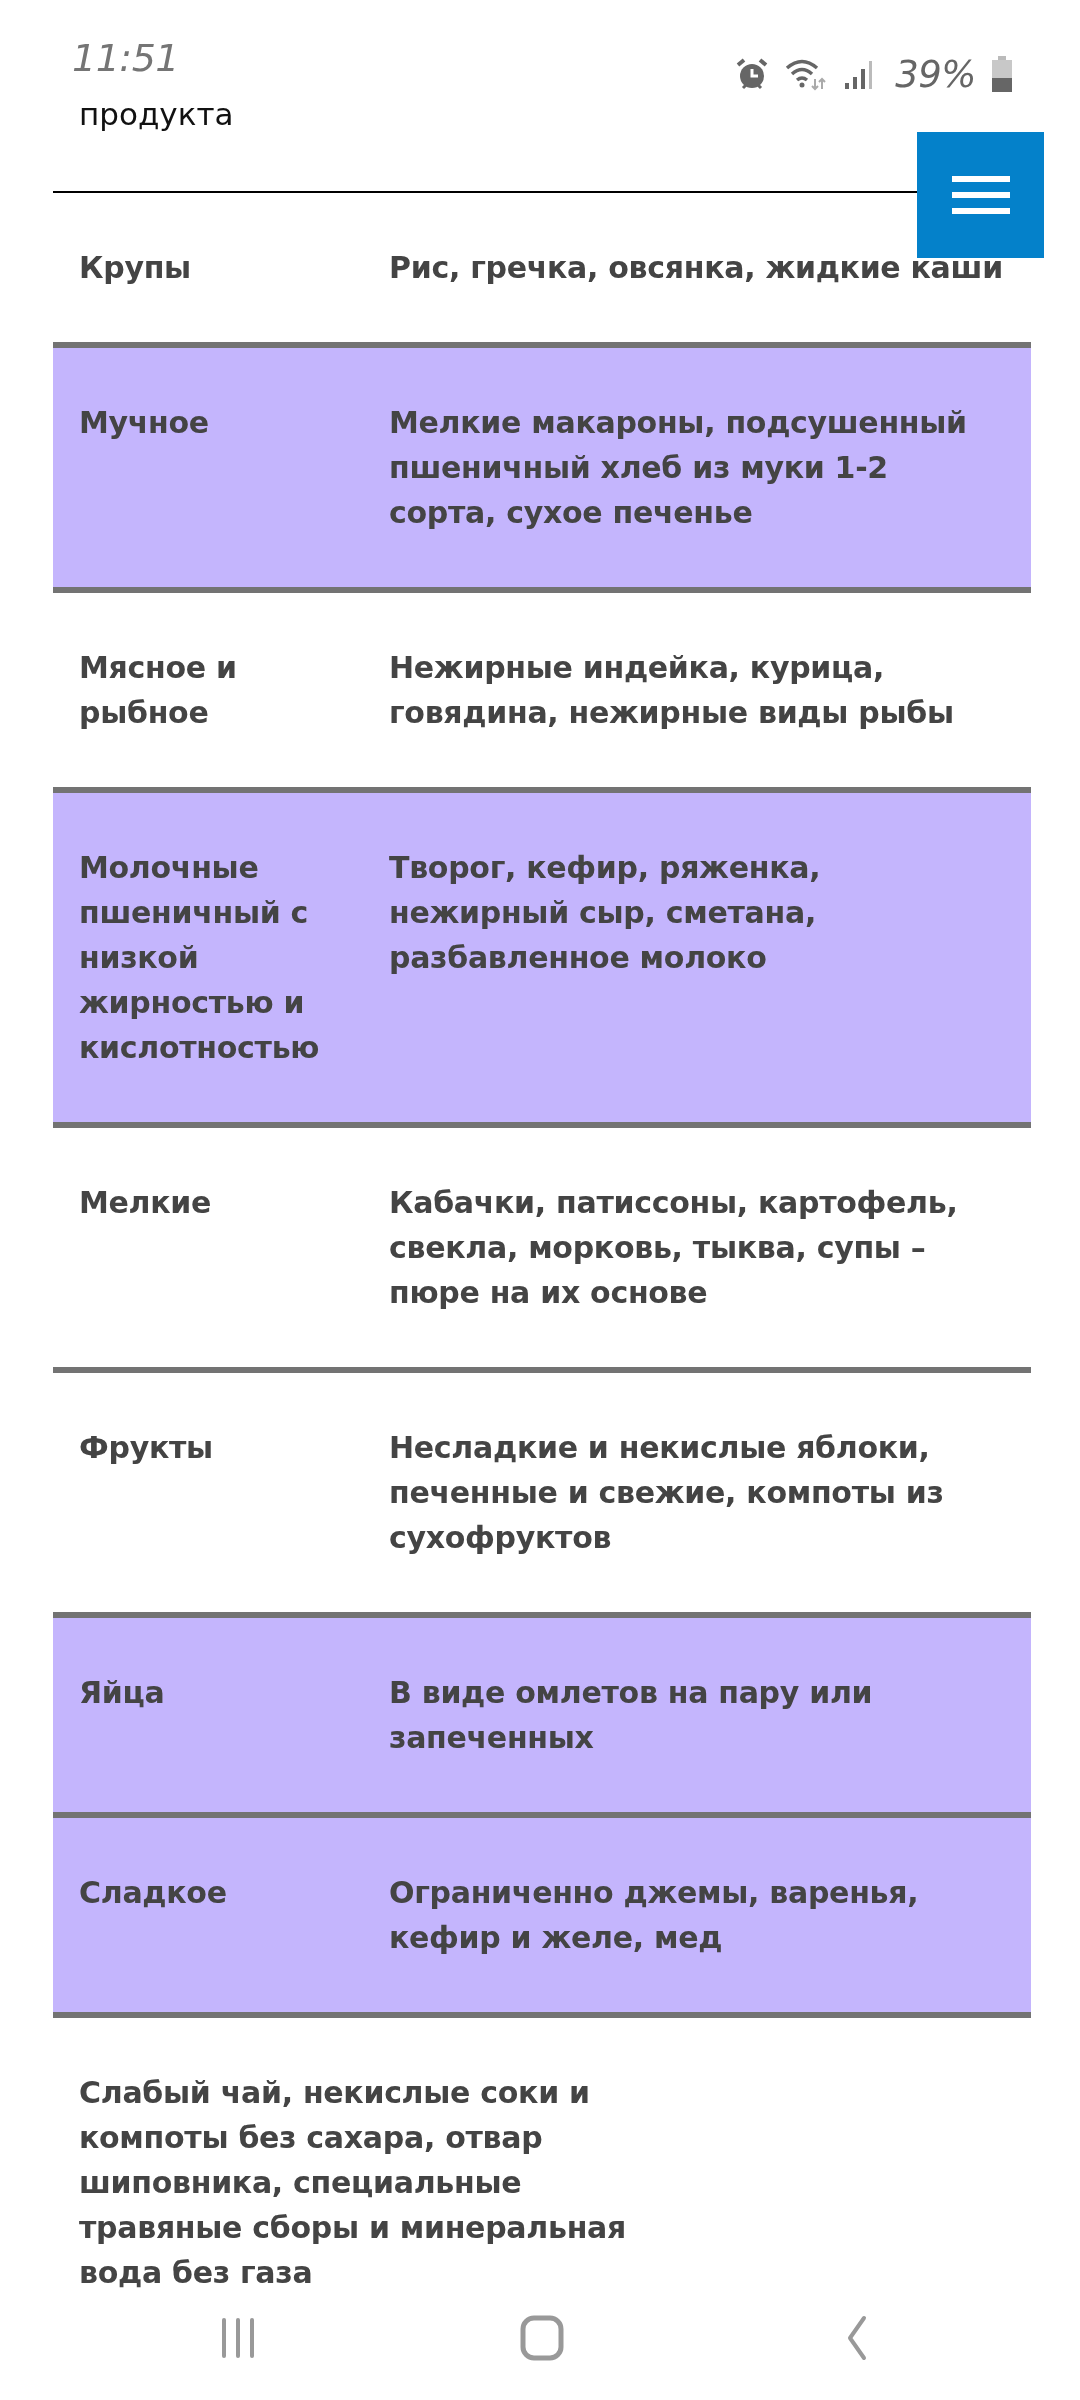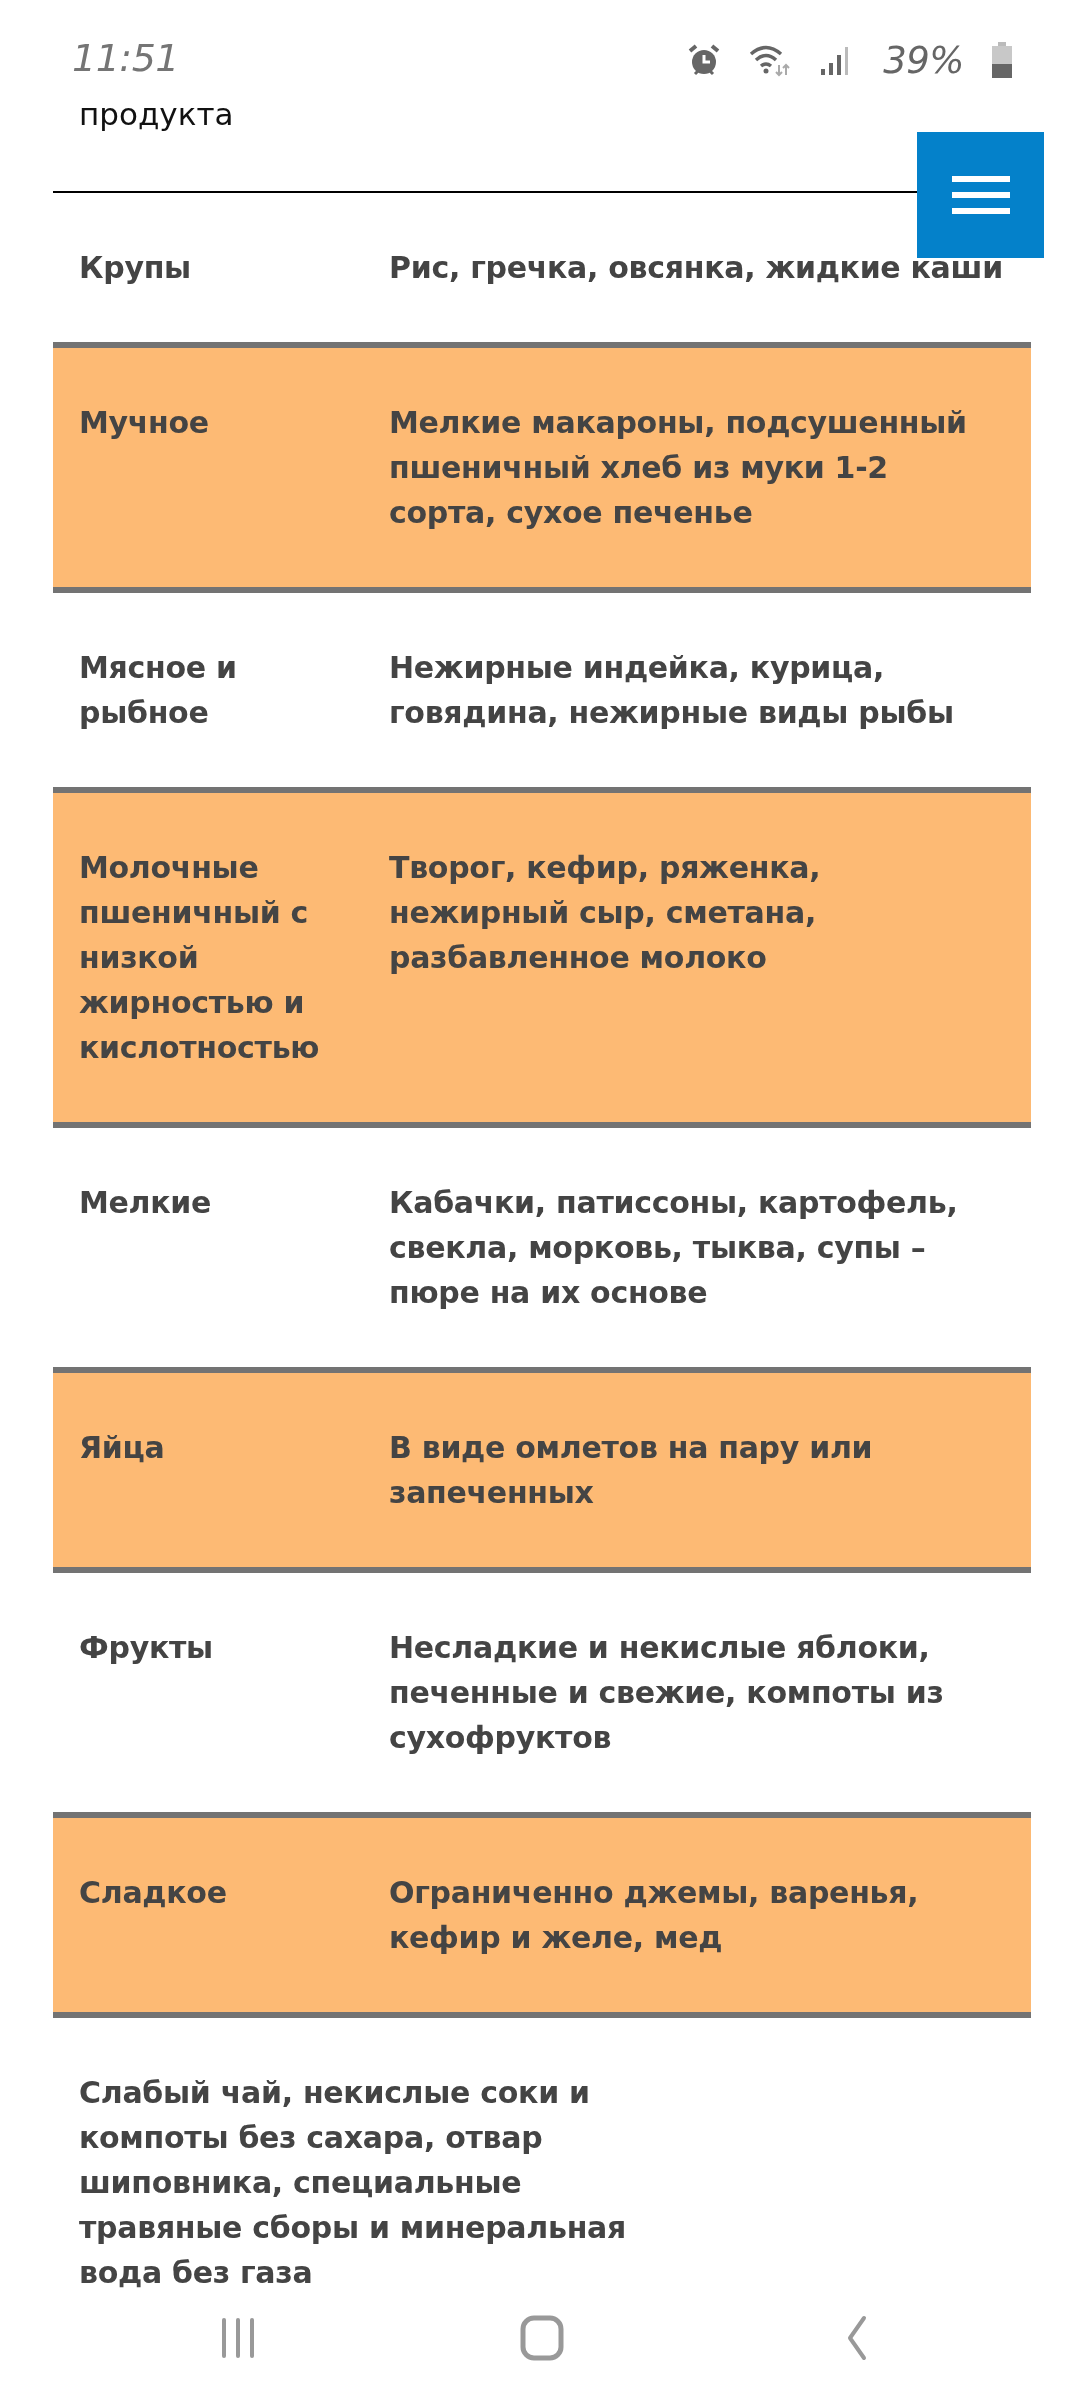--- a/index.html
+++ b/index.html
@@ -23,25 +23,25 @@
     .status-time {
       position: absolute;
       left: 72px; top: 36px;
       font-size: 38px;
       color: #757575;
       font-family: "DejaVu Sans", sans-serif;
       letter-spacing: -0.5px;
     }
     .status-icons {
       position: absolute;
-      right: 68px; top: 38px;
+      right: 68px; top: 52px;
       height: 44px;
       display: flex;
       align-items: center;
-      gap: 28px;
+      gap: 16px;
     }
     .status-icons svg { display: block; }
     .battery-pct {
       font-size: 37px;
       color: #666666;
       font-family: "DejaVu Sans", sans-serif;
       letter-spacing: -0.5px;
       margin-left: 6px;
     }
 
@@ -82,21 +82,21 @@
       width: 978px;
       border-top: 2px solid #000000;
     }
     .food-row {
       display: flex;
       border-bottom: 6px solid #737373;
       box-sizing: border-box;
       padding: 52px 0 52px 0;
       font-weight: bold;
     }
-    .food-row.shaded { background: #fdba74; }
+    .food-row.shaded { background: #c4b5fd; }
     .cell {
       font-size: 30px;
       line-height: 45px;
       color: #444444;
       font-family: "DejaVu Sans", sans-serif;
       letter-spacing: -0.3px;
     }
     .cell-category {
       width: 310px;
       padding-left: 26px;
@@ -192,27 +192,27 @@
     <div class="cell cell-description">Нежирные индейка, курица, говядина, нежирные виды рыбы</div>
   </div>
   <div class="food-row shaded">
     <div class="cell cell-category">Молочные пшеничный с низкой жирностью и кислотностью</div>
     <div class="cell cell-description">Творог, кефир, ряженка, нежирный сыр, сметана, разбавленное молоко</div>
   </div>
   <div class="food-row">
     <div class="cell cell-category">Мелкие</div>
     <div class="cell cell-description">Кабачки, патиссоны, картофель, свекла, морковь, тыква, супы – пюре на их основе</div>
   </div>
+  <div class="food-row">
+    <div class="cell cell-category">Фрукты</div>
+    <div class="cell cell-description">Несладкие и некислые яблоки, печенные и свежие, компоты из сухофруктов</div>
+  </div>
   <div class="food-row shaded">
     <div class="cell cell-category">Яйца</div>
     <div class="cell cell-description">В виде омлетов на пару или запеченных</div>
-  </div>
-  <div class="food-row">
-    <div class="cell cell-category">Фрукты</div>
-    <div class="cell cell-description">Несладкие и некислые яблоки, печенные и свежие, компоты из сухофруктов</div>
   </div>
   <div class="food-row shaded">
     <div class="cell cell-category">Сладкое</div>
     <div class="cell cell-description">Ограниченно джемы, варенья, кефир и желе, мед</div>
   </div>
   <div class="food-row">
     <div class="cell cell-description">Слабый чай, некислые соки и компоты без сахара, отвар шиповника, специальные травяные сборы и минеральная вода без газа</div>
   </div>
 </div>
 

